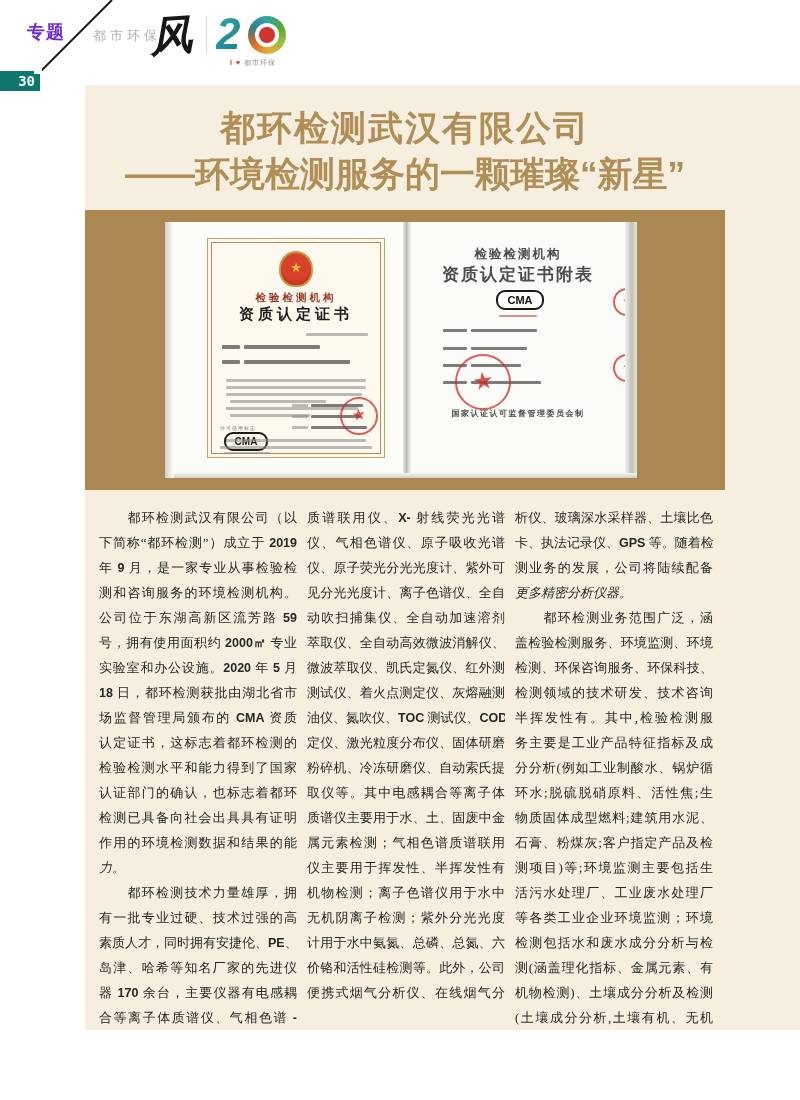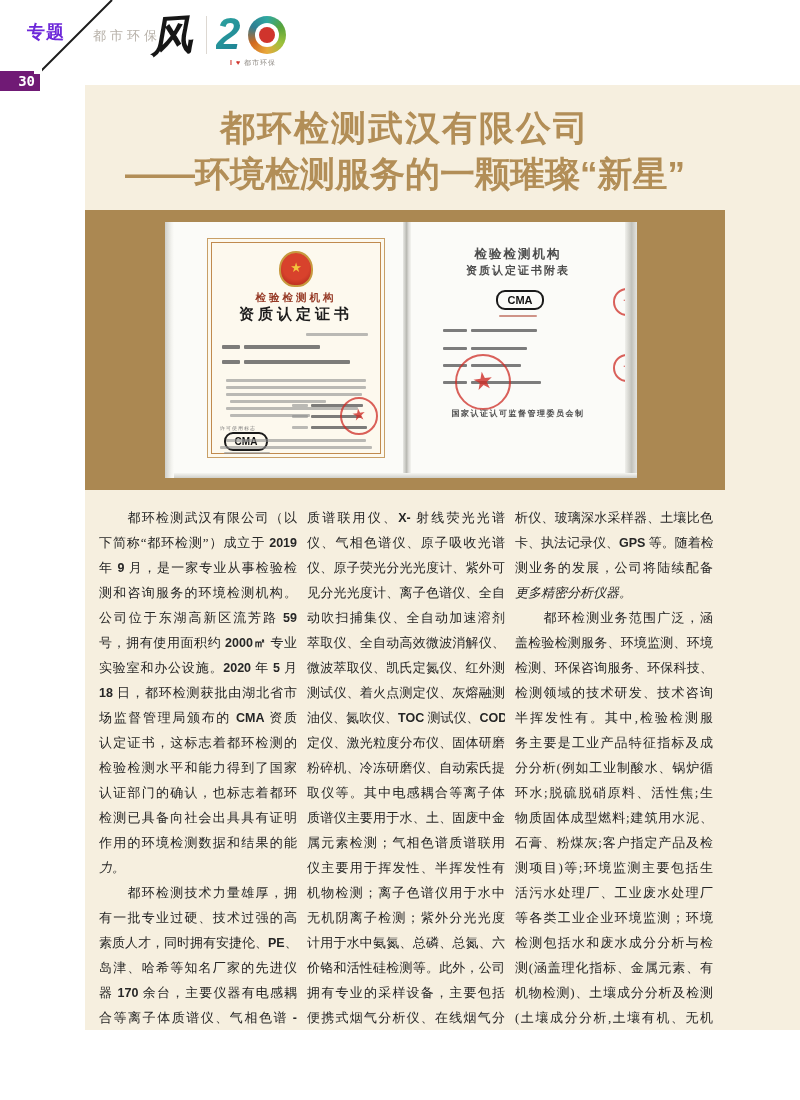--- a/index.html
+++ b/index.html
@@ -21,21 +21,21 @@
     position:absolute;left:0;top:0;font-size:44px;font-weight:bold;font-style:italic;line-height:44px;
     background:linear-gradient(135deg,#2fa8a1,#1c7e93);-webkit-background-clip:text;background-clip:text;color:transparent;}
   .logo20 .zero{position:absolute;left:32px;top:4px;width:38px;height:38px;border-radius:50%;
     background:conic-gradient(#2fa8a1,#57a33c,#9cc13c,#e8a93c,#d2691e,#2f7e93,#2fa8a1);}
   .logo20 .zero .hole{position:absolute;left:7px;top:7px;width:24px;height:24px;border-radius:50%;background:#fff;}
   .logo20 .zero .core{position:absolute;left:11px;top:11px;width:16px;height:16px;border-radius:50%;background:#d0342c;
     color:#fff;font-size:7px;line-height:16px;text-align:center;font-weight:bold;}
   .logo20 .tagline{position:absolute;left:14px;top:46px;font-size:7px;letter-spacing:1px;white-space:nowrap;}
   .logo20 .tagline .hp{color:#d0342c;font-weight:bold;}
   .logo20 .tagline .ht{color:#8f8a84;}
-  .pagebox{position:absolute;left:0;top:71px;width:40px;height:20px;background:#701a75;text-align:center;}
+  .pagebox{position:absolute;left:0;top:71px;width:40px;height:20px;background:#0f766e;text-align:center;}
   .pagebox .num{position:absolute;right:5px;top:2px;color:#fff;font-size:14px;line-height:16px;
     font-family:"DejaVu Sans Mono","Liberation Mono",monospace;font-weight:bold;}
   .pagebox .notch{position:absolute;right:-1px;top:-4px;width:6px;height:6px;background:#fff;outline:1px solid #fff;}
   
   .content{position:absolute;left:85px;top:85px;width:772px;height:945px;background:#f6efdf;}
   .title1,.title2{position:absolute;left:0;width:640px;text-align:center;color:#b28e57;font-weight:bold;}
   .title1{top:20px;font-size:35px;letter-spacing:2px;}
   .title2{top:66px;font-size:35px;letter-spacing:0px;}
   .goldband{position:absolute;left:0;top:125px;width:640px;height:280px;background:#ab8852;}
   
@@ -60,21 +60,21 @@
     font-family:"Liberation Sans",sans-serif;text-align:center;background:transparent;}
   .stamp{position:absolute;border-radius:50%;border:2px solid rgba(206,44,38,.75);
     color:rgba(206,44,38,.8);text-align:center;filter:blur(.3px);}
   .stamp .star{display:block;transform:rotate(-8deg);}
   .liclabel{position:absolute;font-size:5px;color:#7b7b7b;letter-spacing:1px;}
   
   .pageR{position:absolute;left:246px;top:0;width:214px;height:256px;}
   .pageR .t1,.pageR .t2{position:absolute;left:0;width:100%;text-align:center;color:#4c4c4c;font-weight:bold;
     font-family:"Liberation Serif","DejaVu Serif",serif;letter-spacing:2px;}
   .pageR .t1{top:24px;font-size:12.5px;}
-  .pageR .t2{top:41px;font-size:11px;}
+  .pageR .t2{top:41px;font-size:17px;}
   .pageR .footer{position:absolute;left:0;top:186px;width:100%;text-align:center;font-size:8px;color:#4f4f4f;letter-spacing:1.5px;font-weight:bold;}
   
   .bodytext{position:absolute;left:14px;top:420px;width:614px;display:flex;gap:10px;}
   .col{width:198px;}
   .bline{font-size:13px;line-height:25px;height:25px;color:#262626;overflow:hidden;white-space:nowrap;
     text-align:justify;text-align-last:justify;font-family:"Liberation Serif","DejaVu Serif",serif;}
   .bline.pend{text-align-last:left;font-style:italic;}
   .bline b{font-family:"Liberation Sans","DejaVu Sans",sans-serif;font-size:12.5px;}
 </style>
 </head>
@@ -210,21 +210,20 @@
         <div class="bline">定仪、激光粒度分布仪、固体研磨</div>
         <div class="bline">粉碎机、冷冻研磨仪、自动索氏提</div>
         <div class="bline">取仪等。其中电感耦合等离子体</div>
         <div class="bline">质谱仪主要用于水、土、固废中金</div>
         <div class="bline">属元素检测；气相色谱质谱联用</div>
         <div class="bline">仪主要用于挥发性、半挥发性有</div>
         <div class="bline">机物检测；离子色谱仪用于水中</div>
         <div class="bline">无机阴离子检测；紫外分光光度</div>
         <div class="bline">计用于水中氨氮、总磷、总氮、六</div>
         <div class="bline">价铬和活性硅检测等。此外，公司</div>
-        <div class="bline">拥有专业的采样设备，主要包括</div>
         <div class="bline">便携式烟气分析仪、在线烟气分</div>
       </div>
       <div class="col">
         <div class="bline">析仪、玻璃深水采样器、土壤比色</div>
         <div class="bline">卡、执法记录仪、<b>GPS</b> 等。随着检</div>
         <div class="bline">测业务的发展，公司将陆续配备</div>
         <div class="bline pend">更多精密分析仪器。</div>
         <div class="bline">　　都环检测业务范围广泛，涵</div>
         <div class="bline">盖检验检测服务、环境监测、环境</div>
         <div class="bline">检测、环保咨询服务、环保科技、</div>

